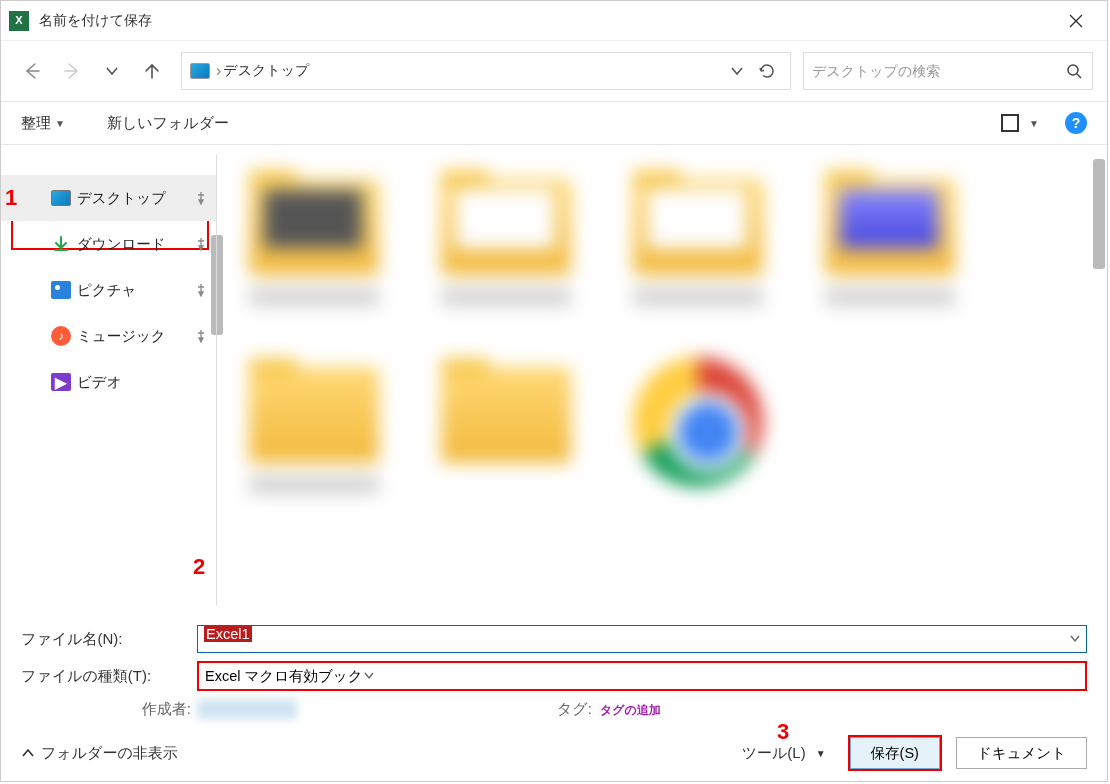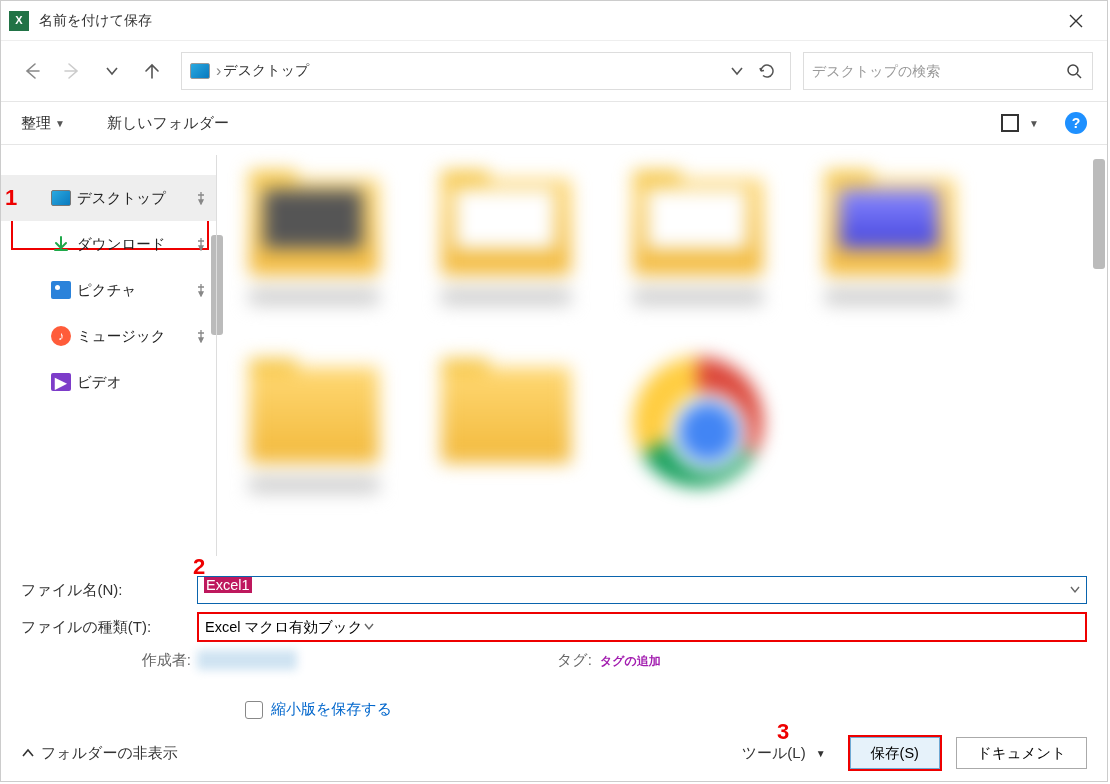--- a/index.html
+++ b/index.html
@@ -56,21 +56,21 @@
 .chrome-icon{ width:130px; height:130px; border-radius:50%; position:relative; background: conic-gradient(#db4437 0 120deg, #0f9d58 120deg 240deg, #ffcd40 240deg 360deg);}
 .chrome-icon::after{ content:""; position:absolute; left:35px; top:35px; width:60px; height:60px; background:#4285f4; border-radius:50%; border:10px solid #fff;}
 .content-scroll{ position:absolute; right:2px; top:14px; width:12px; height:110px; background:#bbb; border-radius:3px;}
 .bottom{ border-top:0px solid #e6e6e6; padding:10px 20px 6px;}
 .row{ display:flex; align-items:center; margin-bottom:8px;}
 .row .lbl{ width:176px; text-align:left; font-size:15px; color:#333; padding-right:6px;}
 .filename-input{ flex:1; height:28px; border:1.4px solid #0a64ad; padding:0 24px 0 6px; font-size:14.5px; outline:none; position:relative;}
 .input-wrap{ flex:1; position:relative;}
 .input-wrap .chev{ position:absolute; right:6px; top:50%; transform:translateY(-50%); color:#666; pointer-events:none;}
 .filetype-wrap{ flex:1; height:30px; border:2px solid #e00; display:flex; align-items:center; padding:0 24px 0 6px; font-size:14.5px; position:relative; cursor:pointer;}
-.filename-input .sel{ background:#be185d; color:#fff; padding:0 2px;}
+.filename-input .sel{ background:#b91c1c; color:#fff; padding:0 2px;}
 .meta-row{ display:flex; align-items:flex-end; margin-top:4px;}
 .meta-row .mlbl{ width:176px; text-align:right; color:#666; font-size:15px; padding-right:6px;}
 .meta-row .author-blur{ width:100px; height:20px; background:#cfe3f2; filter:blur(5px); border-radius:2px;}
 .meta-row .tag-lbl{ margin-left:260px; color:#666; font-size:15px; margin-right:8px;}
 .meta-row .tag-link{ color:#a21caf; font-size:12px; cursor:pointer;font-weight:bold;}
 .thumb-row{ display:flex; align-items:center; margin-top:30px; margin-left:224px;}
 .checkbox{ width:18px; height:18px; border:1.5px solid #888; border-radius:3px; margin-right:8px;}
 .thumb-row .cblabel{ color:#0066cc; font-size:15px;}
 .footer{ height:56px; display:flex; align-items:center; padding:0 20px;}
 .hide-folders{ display:flex; align-items:center; gap:6px; font-size:15px; color:#333; cursor:pointer;}
@@ -301,24 +301,20 @@
             </svg>
           </span>
       </div>
     </div>
     <div class="meta-row">
       <div class="mlbl">作成者:</div>
       <div class="author-blur"></div>
       <div class="tag-lbl">タグ:</div>
       <div class="tag-link">タグの追加</div>
     </div>
-    <div class="thumb-row">
-      <div class="checkbox"></div>
-      <div class="cblabel">縮小版を保存する</div>
-    </div>
   </div>
 
   <div class="footer">
     <div class="hide-folders">
       <svg width="14" height="14" viewBox="0 0 14 14">
           <path d="M2 10 L7 4 L12 10" stroke="#333" stroke-width="1.6" fill="none"></path>
         </svg>
       <span>フォルダーの非表示</span>
     </div>
     <div class="footer-spacer"></div>

